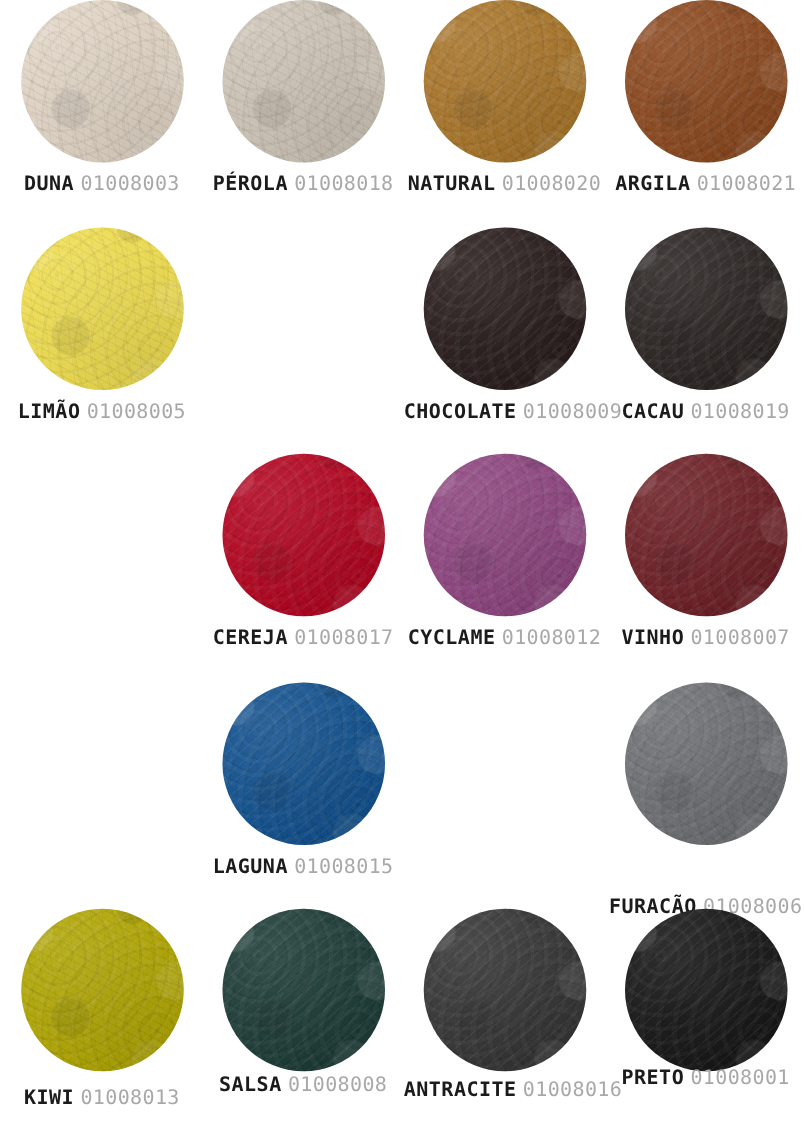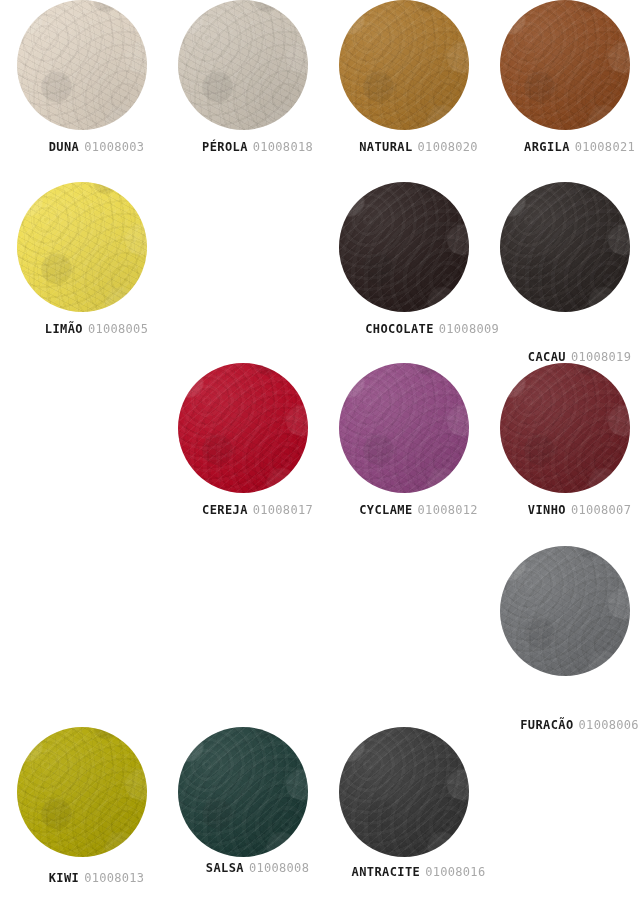--- a/index.html
+++ b/index.html
@@ -86,25 +86,25 @@
       repeating-linear-gradient(83deg, rgba(0,0,0,0.035) 0 1px, rgba(0,0,0,0) 1px 9px);
   }
   .swatch-disc .grain-d {
     background-image:
       radial-gradient(circle at 35% 30%, rgba(255,255,255,0.10) 0%, rgba(255,255,255,0.0) 58%),
       radial-gradient(circle at 72% 78%, rgba(0,0,0,0.10) 0%, rgba(0,0,0,0.0) 62%);
   }
 
   .swatch-label {
     position: absolute;
-    left: 15px;
+    left: 0;
     width: 161px;
     text-align: center;
     white-space: nowrap;
-    font-size: 12px;
+    font-size: 16px;
     letter-spacing: 0.2px;
     line-height: 14px;
   }
   .swatch-name {
     font-weight: 700;
     color: #1b1b1b;
     letter-spacing: 0.4px;
   }
   .swatch-code {
     font-weight: 400;
@@ -185,21 +185,21 @@
     </div>
     <div class="swatch-cell" style="left: 484px; top: 182px;">
       <div class="swatch-disc-wrap">
         <div class="swatch-disc" title="CACAU" style="background-color: rgb(44, 38, 36);">
           <div class="grain-a"></div>
           <div class="grain-b"></div>
           <div class="grain-c"></div>
           <div class="grain-d"></div>
         </div>
       </div>
-      <div class="swatch-label" style="top: 140px; margin-top: 28px;"><span class="swatch-name">CACAU</span><span class="swatch-code">01008019</span></div>
+      <div class="swatch-label" style="top: 140px;"><span class="swatch-name">CACAU</span><span class="swatch-code">01008019</span></div>
     </div>
     <div class="swatch-cell" style="left: 162px; top: 363px;">
       <div class="swatch-disc-wrap">
         <div class="swatch-disc" title="CEREJA" style="background-color: rgb(179, 6, 33);">
           <div class="grain-a"></div>
           <div class="grain-b"></div>
           <div class="grain-c"></div>
           <div class="grain-d"></div>
         </div>
       </div>
@@ -220,20 +220,31 @@
       <div class="swatch-disc-wrap">
         <div class="swatch-disc" title="VINHO" style="background-color: rgb(110, 33, 39);">
           <div class="grain-a"></div>
           <div class="grain-b"></div>
           <div class="grain-c"></div>
           <div class="grain-d"></div>
         </div>
       </div>
       <div class="swatch-label" style="top: 140px;"><span class="swatch-name">VINHO</span><span class="swatch-code">01008007</span></div>
     </div>
+    <div class="swatch-cell" style="left: 162px; top: 546px;">
+      <div class="swatch-disc-wrap">
+        <div class="swatch-disc" title="LAGUNA" style="background-color: rgb(19, 82, 143);">
+          <div class="grain-a"></div>
+          <div class="grain-b"></div>
+          <div class="grain-c"></div>
+          <div class="grain-d"></div>
+        </div>
+      </div>
+      <div class="swatch-label" style="top: 140px;"><span class="swatch-name">LAGUNA</span><span class="swatch-code">01008015</span></div>
+    </div>
     <div class="swatch-cell" style="left: 484px; top: 546px;">
       <div class="swatch-disc-wrap">
         <div class="swatch-disc" title="FURACÃO" style="background-color: rgb(110, 112, 115);">
           <div class="grain-a"></div>
           <div class="grain-b"></div>
           <div class="grain-c"></div>
           <div class="grain-d"></div>
         </div>
       </div>
       <div class="swatch-label" style="top: 140px; margin-top: 32px;"><span class="swatch-name">FURACÃO</span><span class="swatch-code">01008006</span></div>
@@ -264,13 +275,24 @@
       <div class="swatch-disc-wrap">
         <div class="swatch-disc" title="ANTRACITE" style="background-color: rgb(54, 54, 54);">
           <div class="grain-a"></div>
           <div class="grain-b"></div>
           <div class="grain-c"></div>
           <div class="grain-d"></div>
         </div>
       </div>
       <div class="swatch-label" style="top: 138px;"><span class="swatch-name">ANTRACITE</span><span class="swatch-code">01008016</span></div>
     </div>
+    <div class="swatch-cell" style="left: 484px; top: 727px;">
+      <div class="swatch-disc-wrap">
+        <div class="swatch-disc" title="PRETO" style="background-color: rgb(24, 24, 24);">
+          <div class="grain-a"></div>
+          <div class="grain-b"></div>
+          <div class="grain-c"></div>
+          <div class="grain-d"></div>
+        </div>
+      </div>
+      <div class="swatch-label" style="top: 128px;"><span class="swatch-name">PRETO</span><span class="swatch-code">01008001</span></div>
+    </div>
   </div>
 
 </body></html>

